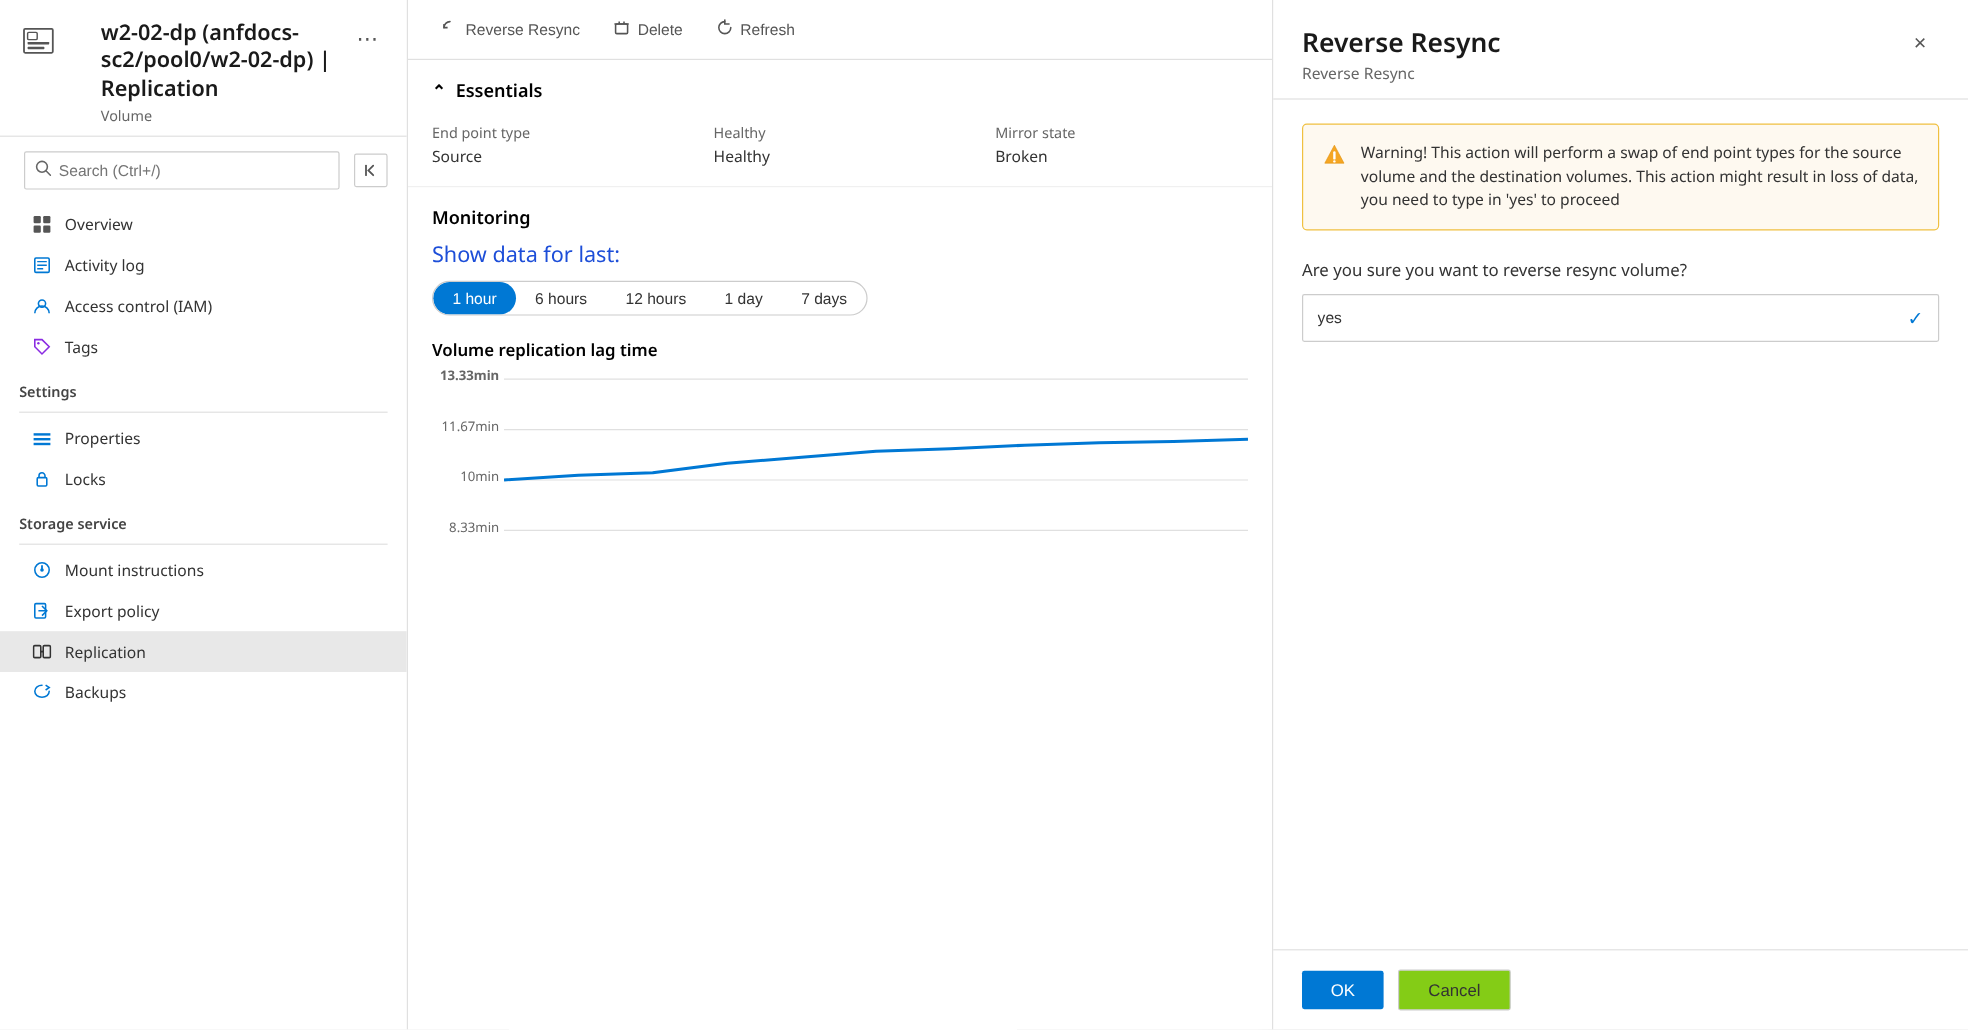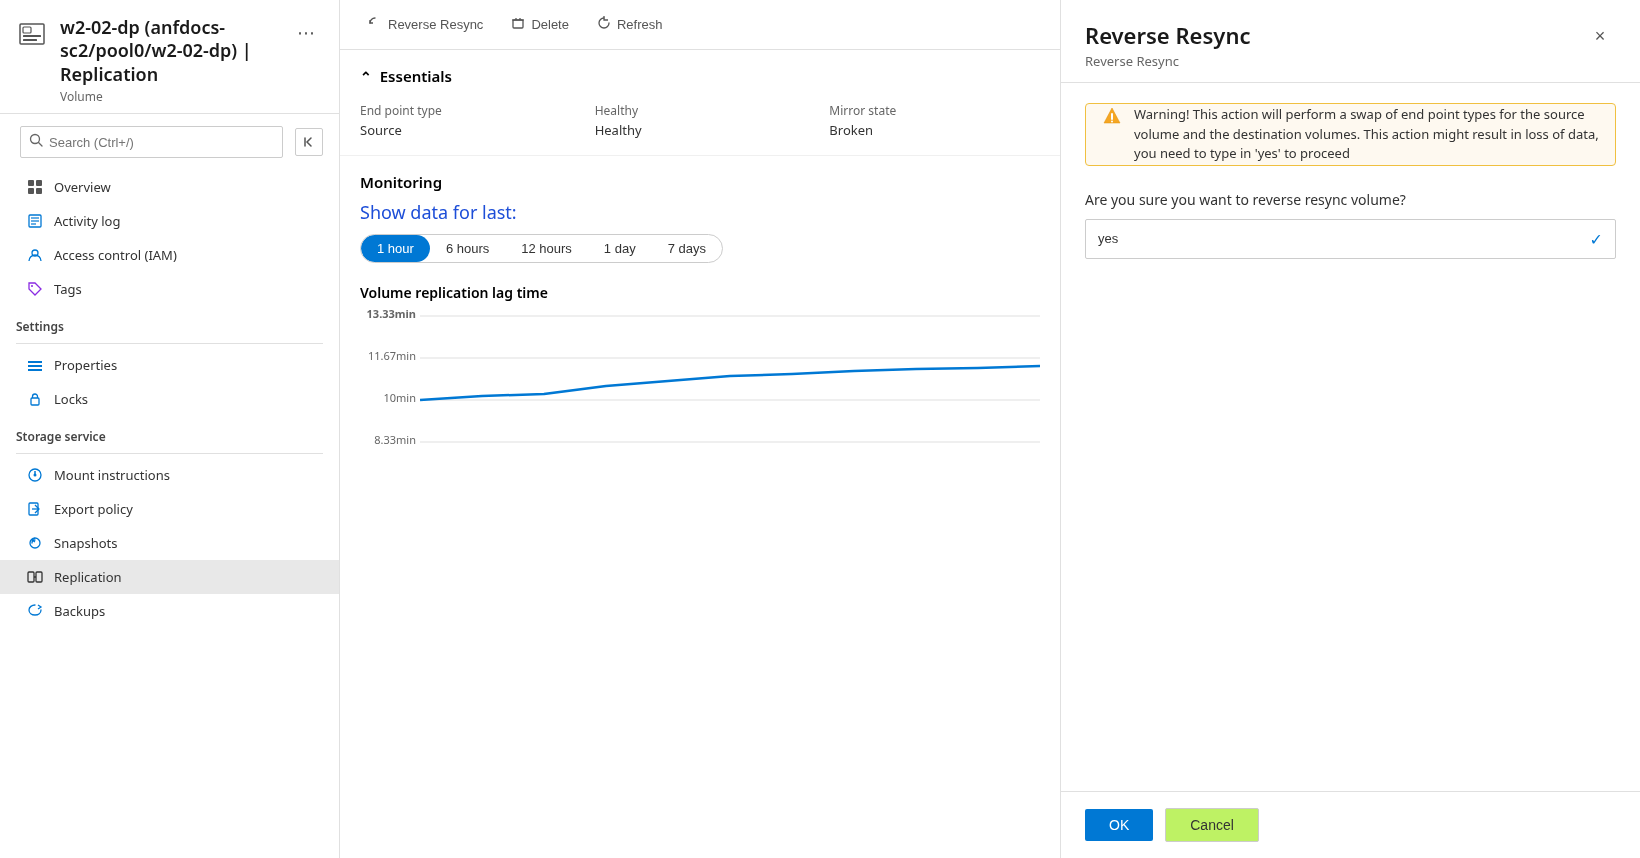--- a/index.html
+++ b/index.html
@@ -29,21 +29,21 @@
       width: 32px;
       height: 32px;
       display: flex;
       align-items: center;
       justify-content: center;
       color: #555;
       flex-shrink: 0;
       margin-top: 2px;
     }
 
-    .sidebar-title-area { flex: 1; }
+    .sidebar-title-area { flex: 1; margin-left: 24px; }
     .sidebar-main-title {
       font-size: 18px;
       font-weight: 600;
       color: #1a1a1a;
       line-height: 1.3;
     }
     .sidebar-subtitle {
       font-size: 12px;
       color: #666;
       margin-top: 2px;
@@ -290,21 +290,21 @@
     .panel-body {
       flex: 1;
       padding: 20px 24px;
       overflow-y: auto;
     }
 
     .warning-box {
       background: #fef9f0;
       border: 1px solid #f0c040;
       border-radius: 4px;
-      padding: 1px 16px;
+      padding: 14px 16px;
       display: flex;
       gap: 12px;
       margin-bottom: 24px;
     }
 
     .warning-icon {
       width: 20px;
       height: 20px;
       flex-shrink: 0;
       margin-top: 1px;
@@ -354,21 +354,21 @@
       background: #0078d4;
       color: #fff;
       border: none;
       padding: 8px 24px;
       font-size: 14px;
       cursor: pointer;
       border-radius: 2px;
     }
 
     .btn-cancel {
-      background: #bef264;
+      background: #84cc16;
       color: #333;
       border: 1px solid #ccc;
       padding: 8px 24px;
       font-size: 14px;
       cursor: pointer;
       border-radius: 2px;
     }
   </style>
 </head>
 <body>
@@ -487,30 +487,20 @@
   </div>
   <div class="nav-item">
     <span class="nav-icon">
       <svg width="16" height="16" viewBox="0 0 16 16" fill="none">
           <rect x="2" y="2" width="9" height="12" rx="1" stroke="#0078d4" stroke-width="1.3" fill="none"></rect>
           <polyline points="8,4 12,8 8,12" stroke="#0078d4" stroke-width="1.3" fill="none"></polyline>
           <line x1="5" y1="8" x2="12" y2="8" stroke="#0078d4" stroke-width="1.3"></line>
         </svg>
     </span>
     <span>Export policy</span>
-  </div>
-  <div class="nav-item">
-    <span class="nav-icon">
-      <svg width="16" height="16" viewBox="0 0 16 16" fill="none">
-          <circle cx="8" cy="8" r="5" stroke="#0078d4" stroke-width="1.3" fill="none"></circle>
-          <path d="M5 8a3 3 0 0 1 3-3" stroke="#0078d4" stroke-width="1.3" stroke-linecap="round"></path>
-          <polyline points="8,3 5,5 8,7" stroke="#0078d4" stroke-width="1.2" fill="none"></polyline>
-        </svg>
-    </span>
-    <span>Snapshots</span>
   </div>
   <div class="nav-item active">
     <span class="nav-icon">
       <svg width="16" height="16" viewBox="0 0 16 16" fill="none">
           <rect x="1" y="3" width="6" height="10" rx="1" stroke="#333" stroke-width="1.3" fill="none"></rect>
           <rect x="9" y="3" width="6" height="10" rx="1" stroke="#333" stroke-width="1.3" fill="none"></rect>
           <line x1="7" y1="8" x2="9" y2="8" stroke="#333" stroke-width="1.3"></line>
         </svg>
     </span>
     <span>Replication</span>

